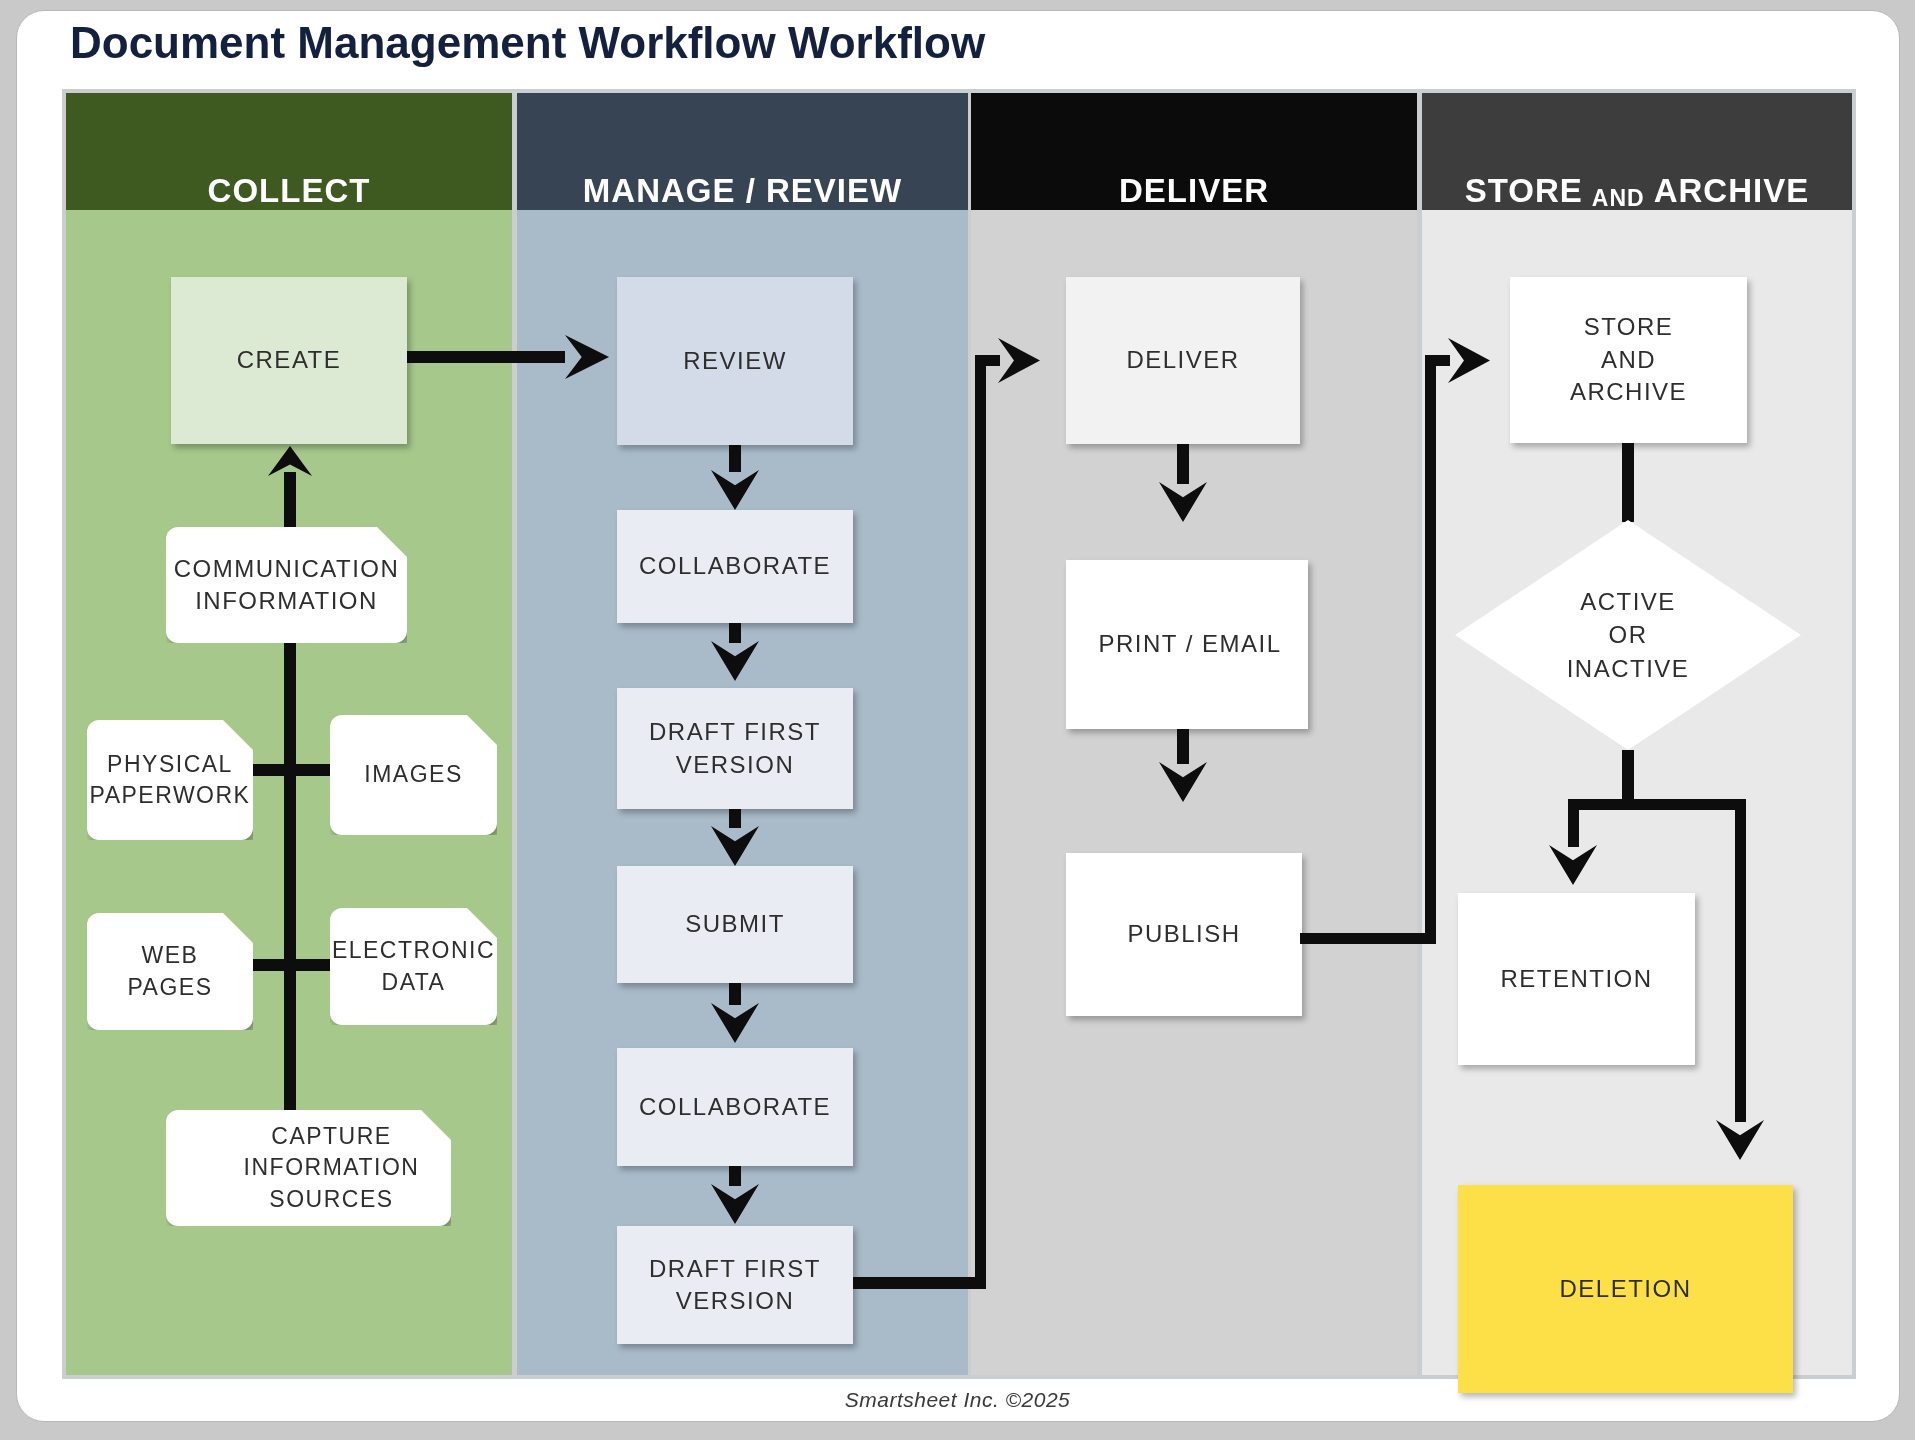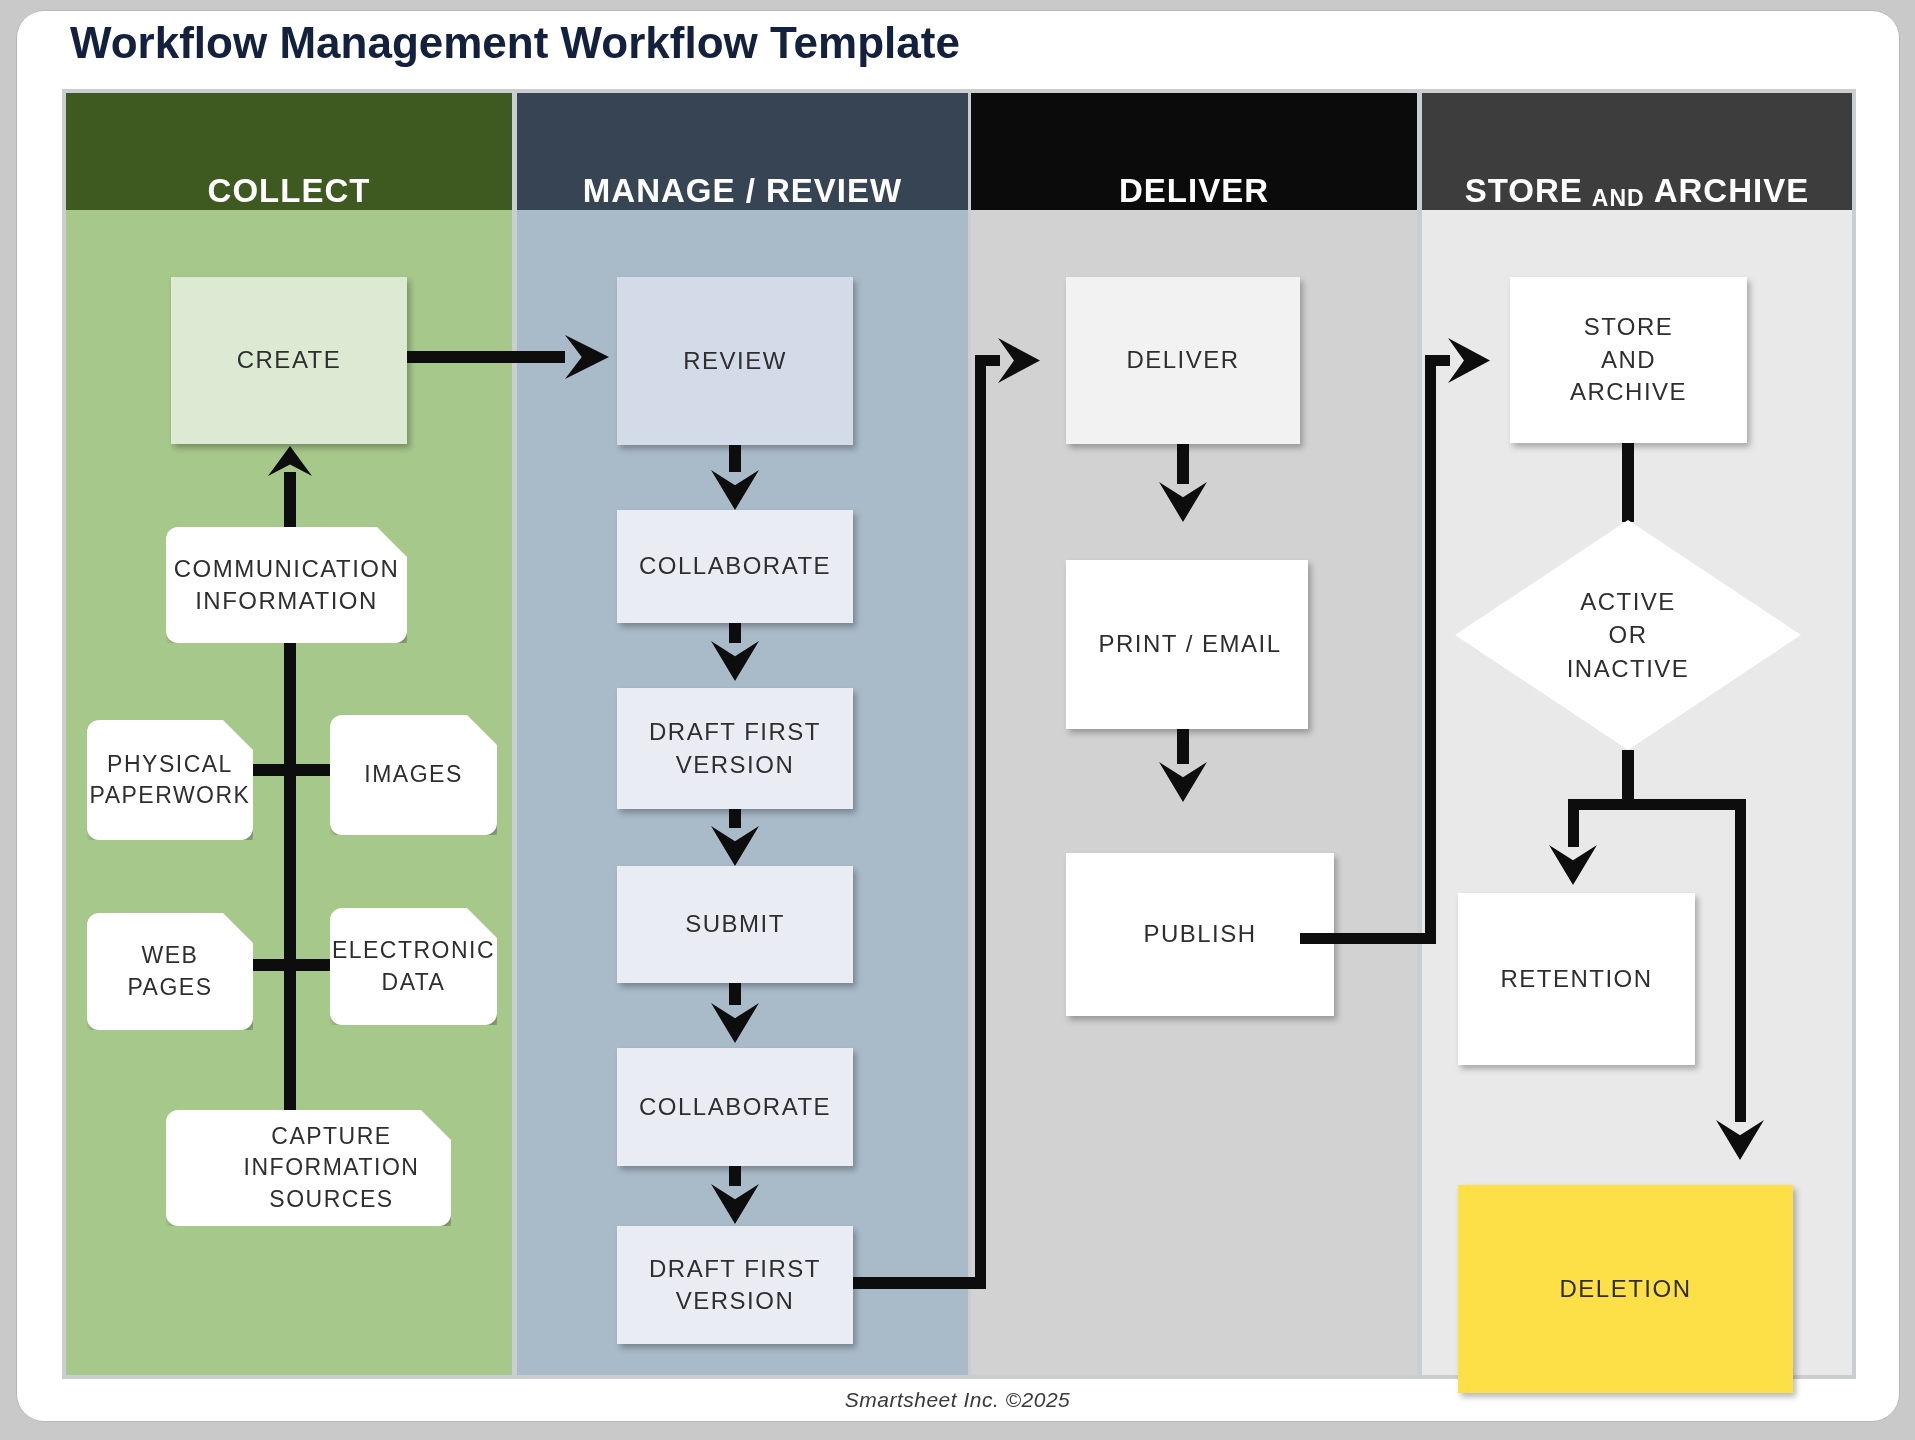--- a/index.html
+++ b/index.html
@@ -53,21 +53,21 @@
   .footer{
     position:absolute;left:0;top:1388px;width:100%;text-align:center;
     font-size:21px;font-style:italic;color:#3a3a3a;letter-spacing:0.5px;
   }
 </style>
 </head>
 <body>
 
 <div class="page"></div>
 
-<div class="title">Workflow Management Workflow Template</div>
+<div class="title">Document Management Workflow Workflow</div>
 
 <div class="board-frame"></div>
 
 <div class="hdr" style="left:66px;top:93px;width:446px;background:#3e5a20;">
   <span>COLLECT</span>
 </div>
 <div class="hdr" style="left:517px;top:93px;width:451px;background:#364453;">
   <span>MANAGE / REVIEW</span>
 </div>
 <div class="hdr" style="left:971px;top:93px;width:446px;background:#0b0b0b;">
@@ -170,21 +170,21 @@
 </div>
 <div class="line" style="left:1177px;top:444px;width:12px;height:40px;"></div>
 <div class="ah down" style="left:1159px;top:482px;width:48px;height:40px;"></div>
 
 <div class="node" style="left:1066px;top:560px;width:236px;height:169px;background:#ffffff;padding-left:6px;">
   <span class="lbl">PRINT / EMAIL</span>
 </div>
 <div class="line" style="left:1177px;top:729px;width:12px;height:35px;"></div>
 <div class="ah down" style="left:1159px;top:762px;width:48px;height:40px;"></div>
 
-<div class="node" style="left:1066px;top:853px;width:268px;height:163px;background:#ffffff;">
+<div class="node" style="left:1066px;top:853px;width:236px;height:163px;background:#ffffff;">
   <span class="lbl">PUBLISH</span>
 </div>
 
 <div class="line" style="left:1300px;top:933px;width:136px;height:11px;"></div>
 <div class="line" style="left:1425px;top:355px;width:11px;height:589px;"></div>
 <div class="line" style="left:1436px;top:355px;width:14px;height:11px;"></div>
 <div class="ah right" style="left:1448px;top:338px;width:42px;height:45px;"></div>
 
 <div class="node" style="left:1510px;top:277px;width:237px;height:166px;background:#ffffff;">
   <span class="lbl">STORE

